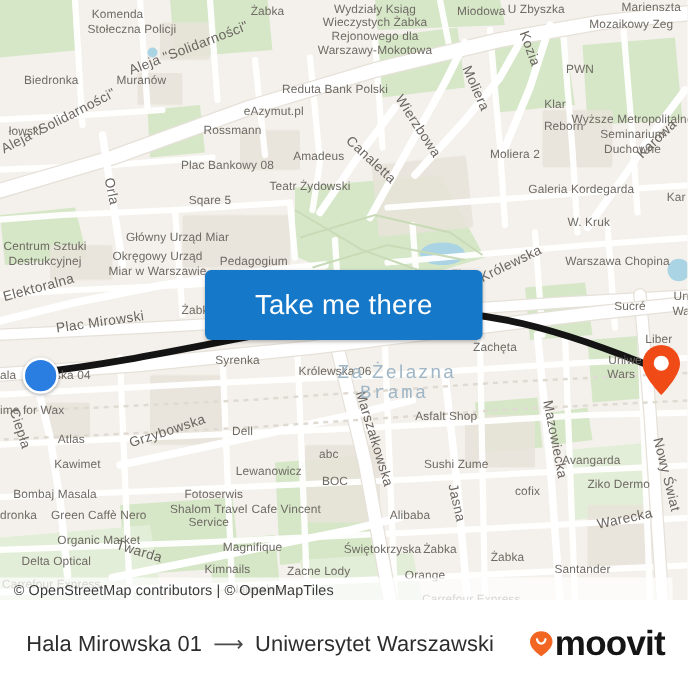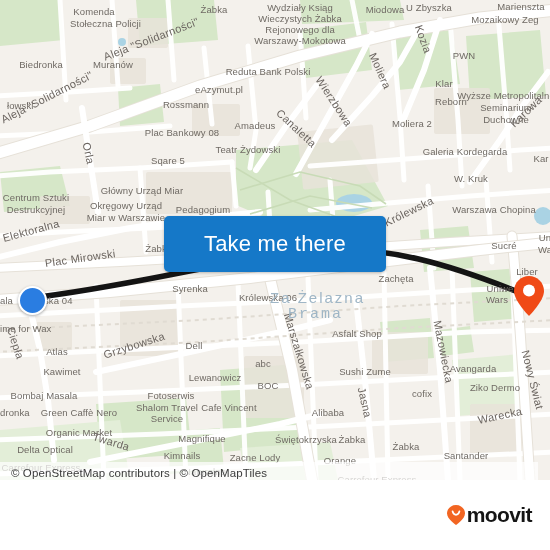--- a/index.html
+++ b/index.html
@@ -36,21 +36,21 @@
   #attrib span{font-size:11.5px;color:#3a3a3a;padding-left:11px;letter-spacing:.1px;}
 
   
   #bottom{position:absolute;left:0;top:480px;width:550px;height:70px;background:#fff;
           display:flex;align-items:center;}
   #route-text{display:flex;align-items:center;padding-left:21px;gap:9px;}
   #route-text .stop{font-size:17.5px;color:#2d2d2d;letter-spacing:.1px;}
   #route-text .arrow{font-size:17px;color:#4a4a4a;line-height:1;}
   #brand{position:absolute;right:18px;top:50%;transform:translateY(-50%);
          display:flex;align-items:center;gap:1px;}
-  #brand .word{font-size:21px;font-weight:bold;color:#151515;letter-spacing:-.6px;}
+  #brand .word{font-size:28px;font-weight:bold;color:#151515;letter-spacing:-.6px;}
 </style>
 </head>
 <body>
 
 <div id="app">
 
   <div id="map">
 
     <svg width="550" height="480" viewBox="0 0 550 480">
       <defs>
@@ -347,20 +347,25 @@
     </div>
 
     <button id="takebtn">Take me there</button>
 
     <div id="attrib">
       <span>© OpenStreetMap contributors | © OpenMapTiles</span>
     </div>
   </div>
 
   <div id="bottom">
+    <div id="route-text">
+      <span class="stop">Hala Mirowska 01</span>
+      <span class="arrow">⟶</span>
+      <span class="stop">Uniwersytet Warszawski</span>
+    </div>
     <div id="brand">
       <svg width="20" height="22" viewBox="0 0 20 22">
         <path d="M10 1 C4.8 1 1 4.9 1 9.6 C1 15.2 10 21 10 21 C10 21 19 15.2 19 9.6 C19 4.9 15.2 1 10 1 Z" fill="#f26522"></path>
         <path d="M6.6 7.4 C7.1 9.6 8.4 10.8 10 10.8 C11.6 10.8 12.9 9.6 13.4 7.4" fill="none" stroke="#ffffff" stroke-width="1.8" stroke-linecap="round"></path>
       </svg>
       <span class="word">moovit</span>
     </div>
   </div>
 </div>
 

